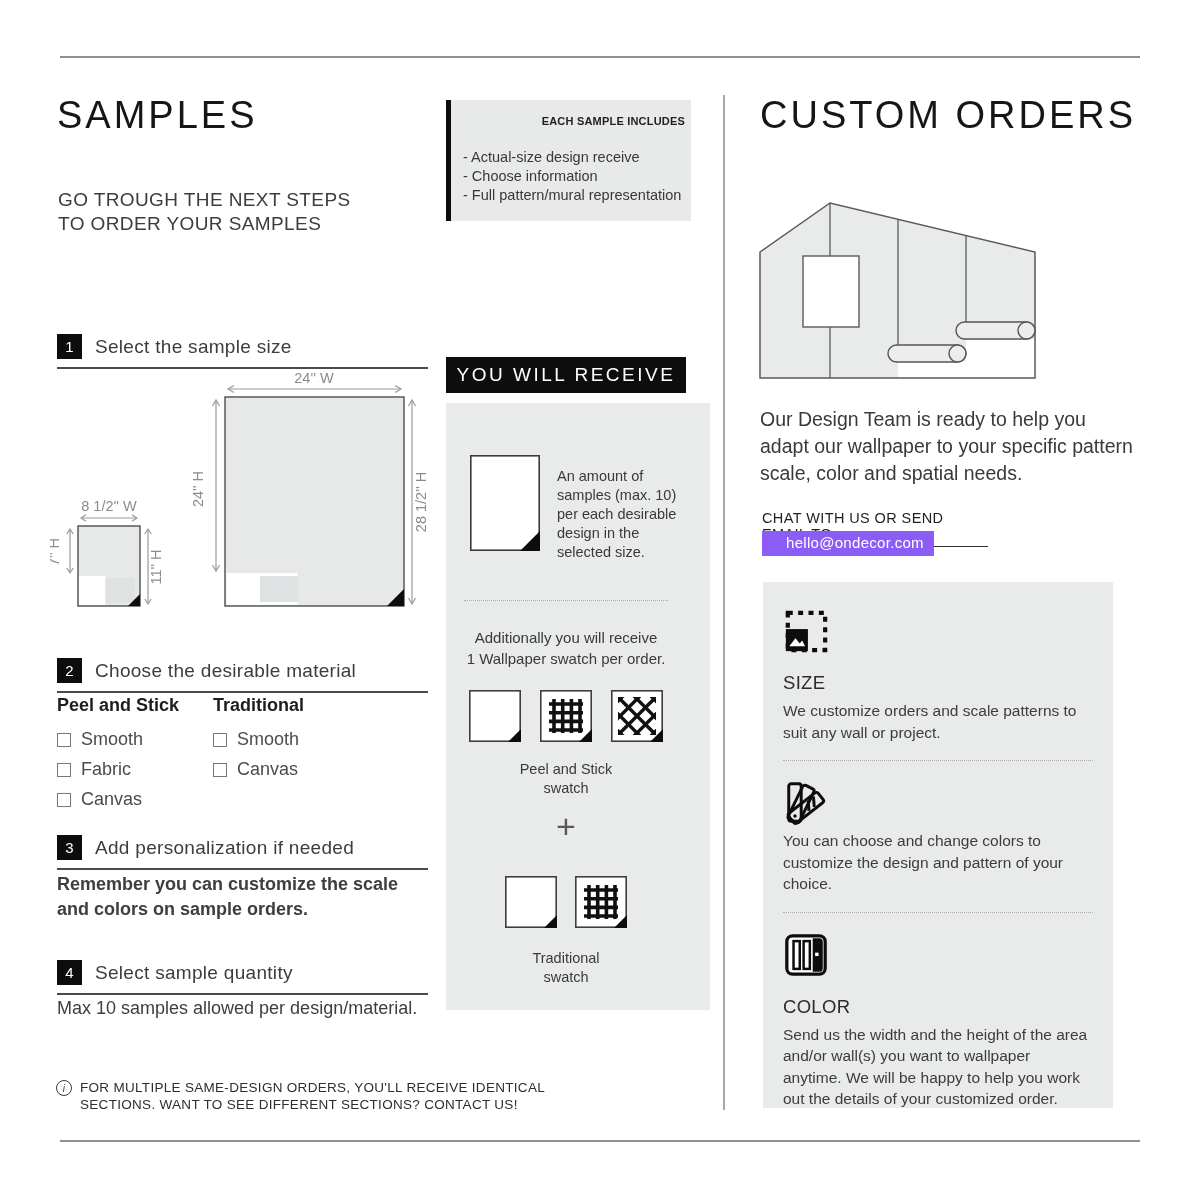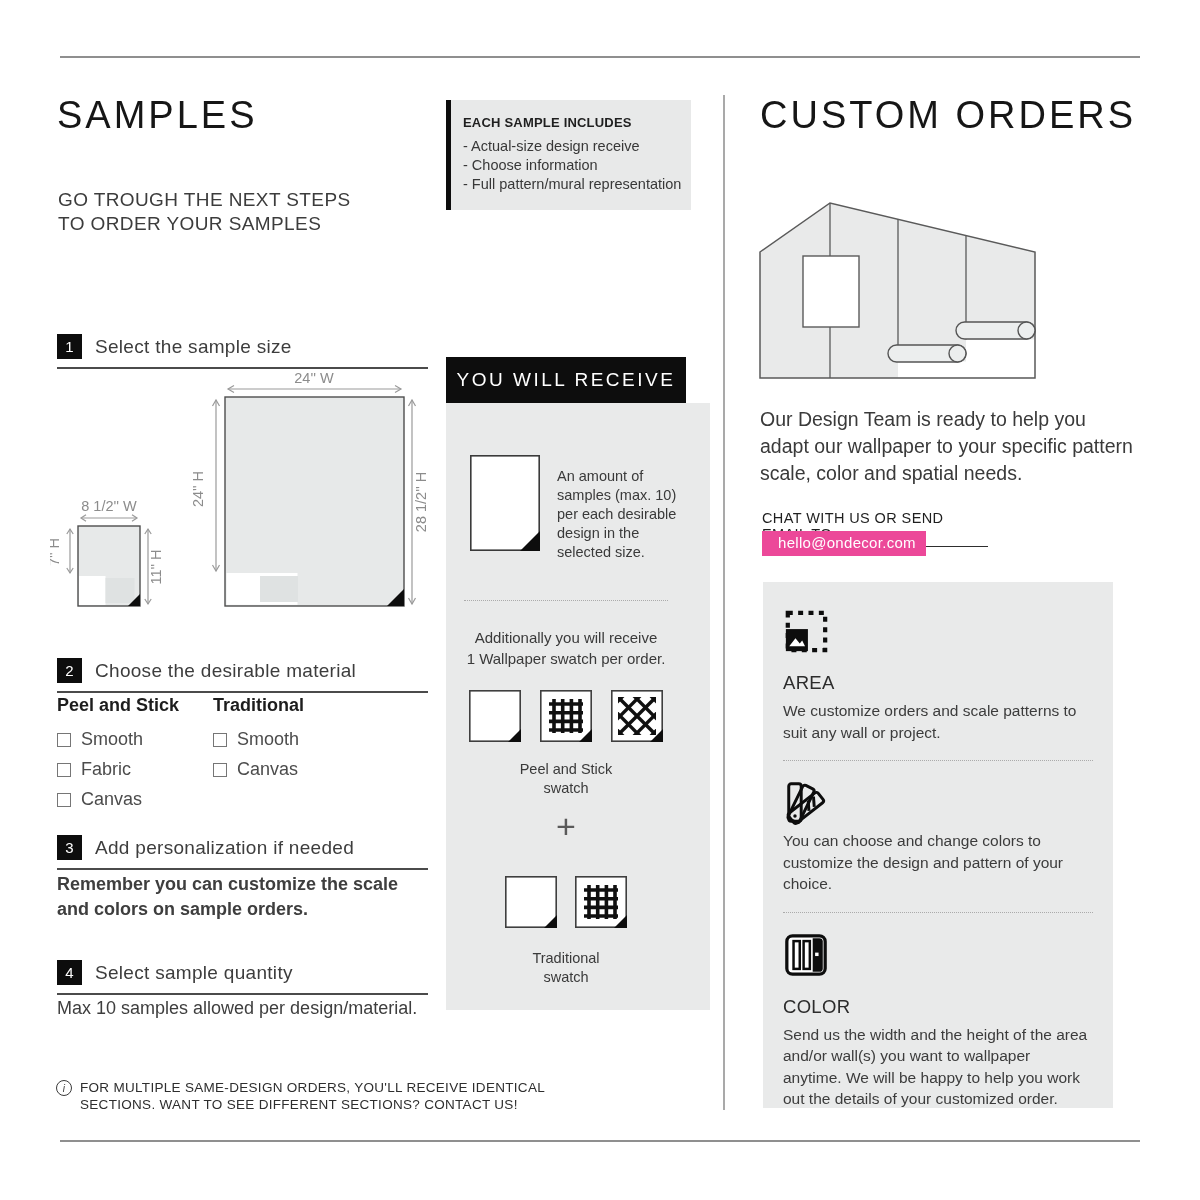--- a/index.html
+++ b/index.html
@@ -39,25 +39,25 @@
   
   .footer-note{position:absolute;left:56px;top:1079px;display:flex;gap:8px;align-items:flex-start;
                font-size:13.5px;line-height:17px;letter-spacing:0.3px;color:#2e2e2e;}
   .info-circle{width:14px;height:14px;border:1.4px solid #3a3a3a;border-radius:50%;flex:none;
                display:flex;align-items:center;justify-content:center;font-size:10px;color:#3a3a3a;margin-top:1px;}
   .info-circle::before{content:"i";font-style:italic;}
 
   
   .includes-box{position:absolute;left:446px;top:100px;width:222px;background:#e8e9e9;
                 border-left:5px solid #0d0d0d;padding:15px 6px 16px 12px;}
-  .includes-title{font-size:13px;font-weight:bold;color:#1f1f1f;letter-spacing:0.2px;margin-bottom:7px;}
+  .includes-title{font-size:11px;font-weight:bold;color:#1f1f1f;letter-spacing:0.2px;margin-bottom:21px;text-align:right;}
   .includes-item{font-size:14.5px;line-height:19px;color:#383838;padding-left:9px;text-indent:-9px;}
   .includes-item::before{content:"- ";}
 
-  .receive-banner{position:absolute;left:446px;top:357px;width:240px;height:46px;background:#0d0d0d;
+  .receive-banner{position:absolute;left:446px;top:357px;width:240px;height:36px;background:#0d0d0d;
                   color:#fff;display:flex;align-items:center;justify-content:center;
                   font-size:19px;letter-spacing:2.5px;}
   .receive-panel{position:absolute;left:446px;top:403px;width:264px;height:607px;background:#e9eaea;}
   .paper-icon{position:absolute;left:24px;top:52px;}
   .receive-text{position:absolute;left:111px;top:64px;width:128px;font-size:14.5px;line-height:19px;color:#3a3a3a;}
   .dotted{border-top:1.6px dotted #ababab;}
   .receive-dotted{position:absolute;left:18px;top:197px;width:204px;}
   .additional{position:absolute;left:0;top:224px;width:240px;text-align:center;
               font-size:15px;line-height:21px;color:#3a3a3a;}
   .swatch-row1{position:absolute;left:0;top:287px;width:240px;display:flex;justify-content:center;gap:19px;}
@@ -65,22 +65,22 @@
   .swatch-label{position:absolute;left:0;width:240px;text-align:center;font-size:14.5px;line-height:19px;color:#3a3a3a;}
   #peel-label{top:357px;} #trad-label{top:546px;}
   .plus-sign{position:absolute;left:0;top:404px;width:240px;text-align:center;
              font-size:34px;font-weight:300;color:#5a5a5a;}
 
   
   .custom-intro{position:absolute;left:760px;top:406px;width:380px;
                 font-size:19.5px;line-height:27px;color:#3a3a3a;}
   .chat-label{position:absolute;left:762px;top:510px;width:226px;font-size:14.5px;letter-spacing:0.4px;
               color:#1f1f1f;border-bottom:1.6px solid #2e2e2e;padding-bottom:4px;}
-  .email-box{position:absolute;left:762px;top:531px;background:#ec4899;color:#fff;
-             font-size:15px;padding:3px 10px 5px 16px;letter-spacing:0.3px;}
+  .email-box{position:absolute;left:762px;top:531px;background:#8b5cf6;color:#fff;
+             font-size:15px;padding:3px 10px 5px 24px;letter-spacing:0.3px;}
   .custom-panel{position:absolute;left:763px;top:582px;width:350px;height:526px;background:#e9eaea;
                 box-sizing:border-box;padding:26px 20px 0 20px;}
   .feature-title{font-size:18.5px;color:#2c2c2c;letter-spacing:0.3px;margin:14px 0 6px 0;}
   .feature-body{font-size:15.5px;line-height:21.5px;color:#3c3c3c;width:310px;}
   .feature-div{margin:17px 0 19px 0;}
 
   svg text{font-family:"Liberation Sans",sans-serif;}
   .abs{position:absolute;}
 </style>
 </head>
@@ -332,21 +332,21 @@
   <div class="email-box">hello@ondecor.com</div>
 
   <div class="custom-panel">
 
     
     <svg width="46" height="46" viewBox="0 0 48 48">
       <rect x="5" y="5" width="39" height="39" fill="none" stroke="#0d0d0d" stroke-width="4.4" stroke-dasharray="5.2 5.6"></rect>
       <rect x="3" y="22" width="23" height="23" fill="#0d0d0d"></rect>
       <path d="M6.5 40 L13 31.5 L17.5 37 L20 34 L23 40 Z" fill="#ffffff"></path>
     </svg>
-    <div class="feature-title">AREA</div>
+    <div class="feature-title">SIZE</div>
     <div class="feature-body">We customize orders and scale patterns to suit any wall or project.</div>
     <div class="dotted feature-div"></div>
 
     
     <svg width="46" height="46" viewBox="0 0 48 48">
       <g fill="none" stroke="#0d0d0d" stroke-width="3.1">
         <rect x="6" y="4" width="13" height="39" rx="2.5"></rect>
         <g transform="rotate(26 12.5 38)">
             <rect x="6" y="4" width="13" height="39" rx="2.5"></rect>
           </g>

